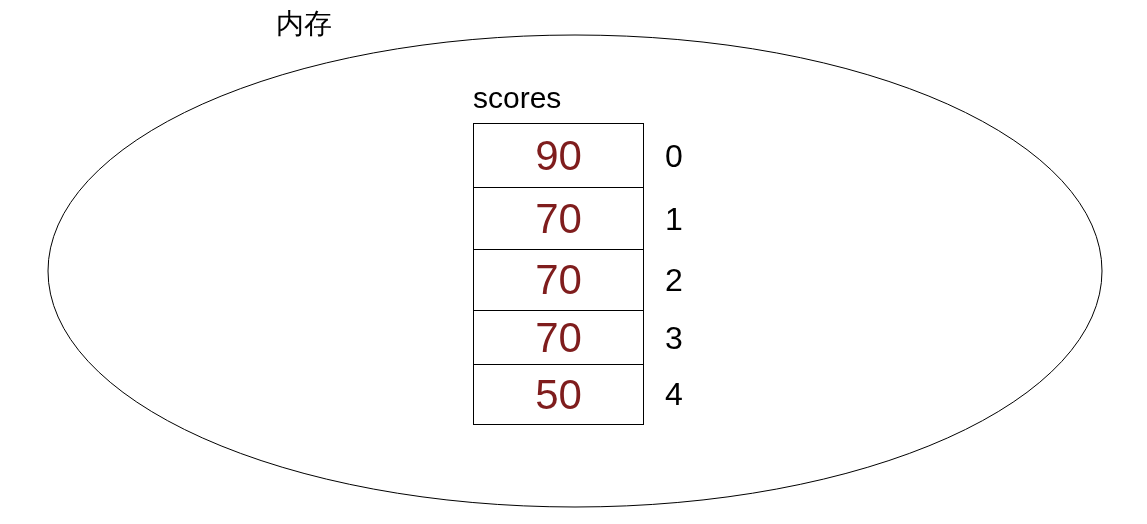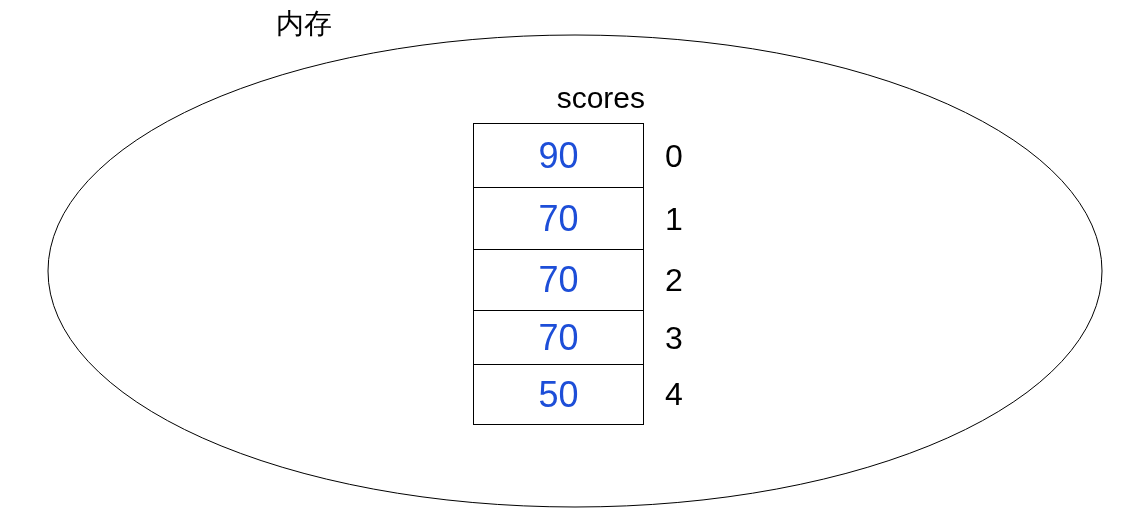--- a/index.html
+++ b/index.html
@@ -34,43 +34,43 @@
     font-size: 28px;
     line-height: 36px;
     color: #000000;
     white-space: nowrap;
   }
   .array-title {
     position: absolute;
     left: 473px;
     top: 80px;
     width: 172px;
-    text-align: right;
+    text-align: left;
     font-size: 30px;
     line-height: 36px;
     color: #000000;
   }
   .array-cells {
     position: absolute;
     left: 473px;
     top: 123px;
     width: 171px;
     border: 1.5px solid #000000;
     box-sizing: border-box;
     background: #ffffff;
   }
   .array-cell {
     box-sizing: border-box;
     width: 100%;
     border-bottom: 1.5px solid #000000;
     display: flex;
     align-items: center;
     justify-content: center;
-    font-size: 36px;
-    color: #1d4ed8;
+    font-size: 42px;
+    color: #7f1d1d;
   }
   .array-cell:nth-child(1) { height: 64px; }
   .array-cell:nth-child(2) { height: 62px; }
   .array-cell:nth-child(3) { height: 61px; }
   .array-cell:nth-child(4) { height: 54px; }
   .array-cell:nth-child(5) { height: 59px; border-bottom: none; }
   .array-indices {
     position: absolute;
     left: 665px;
     top: 124px;

